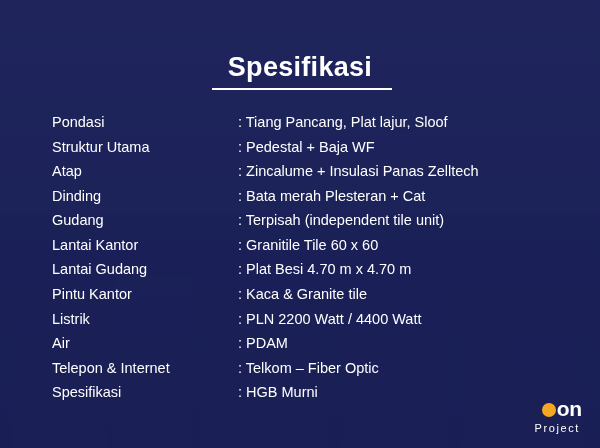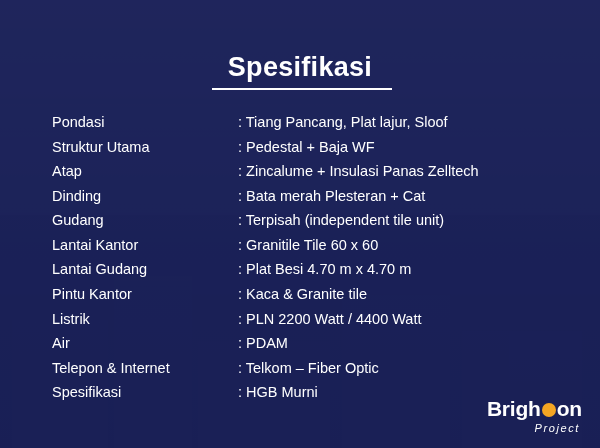--- a/index.html
+++ b/index.html
@@ -151,21 +151,20 @@
     margin: 0 1px;
     position: relative;
     top: 1px;
   }
   .logo-sub {
     color: #ffffff;
     font-size: 11px;
     letter-spacing: 1.6px;
     margin-top: 1px;
     margin-right: 2px;
-    font-style: italic;
   }
 </style>
 </head>
 <body>
 
 <div class="slide">
 
   <div class="bg-photo">
     <div class="bg-sky"></div>
     <div class="bg-building">
@@ -232,21 +231,20 @@
         </tr>
         <tr>
           <td class="label">Spesifikasi</td>
           <td class="value">: HGB Murni</td>
         </tr>
       </tbody>
     </table>
 
     <div class="logo">
       <div class="logo-main">
-        <span class="brig">Brigh</span>
         <span class="logo-dot"></span>
         <span class="brig">on</span>
       </div>
       <div class="logo-sub">Project</div>
     </div>
 
   </div>
 </div>
 
 </body></html>

